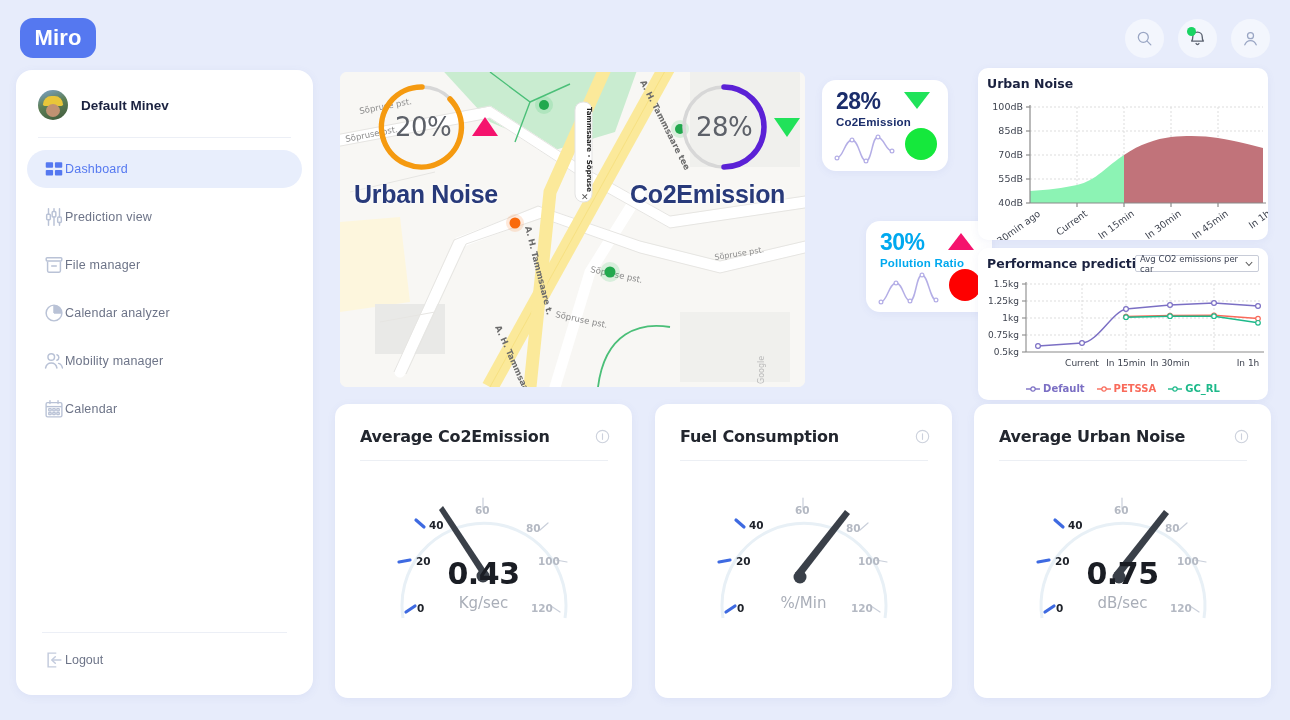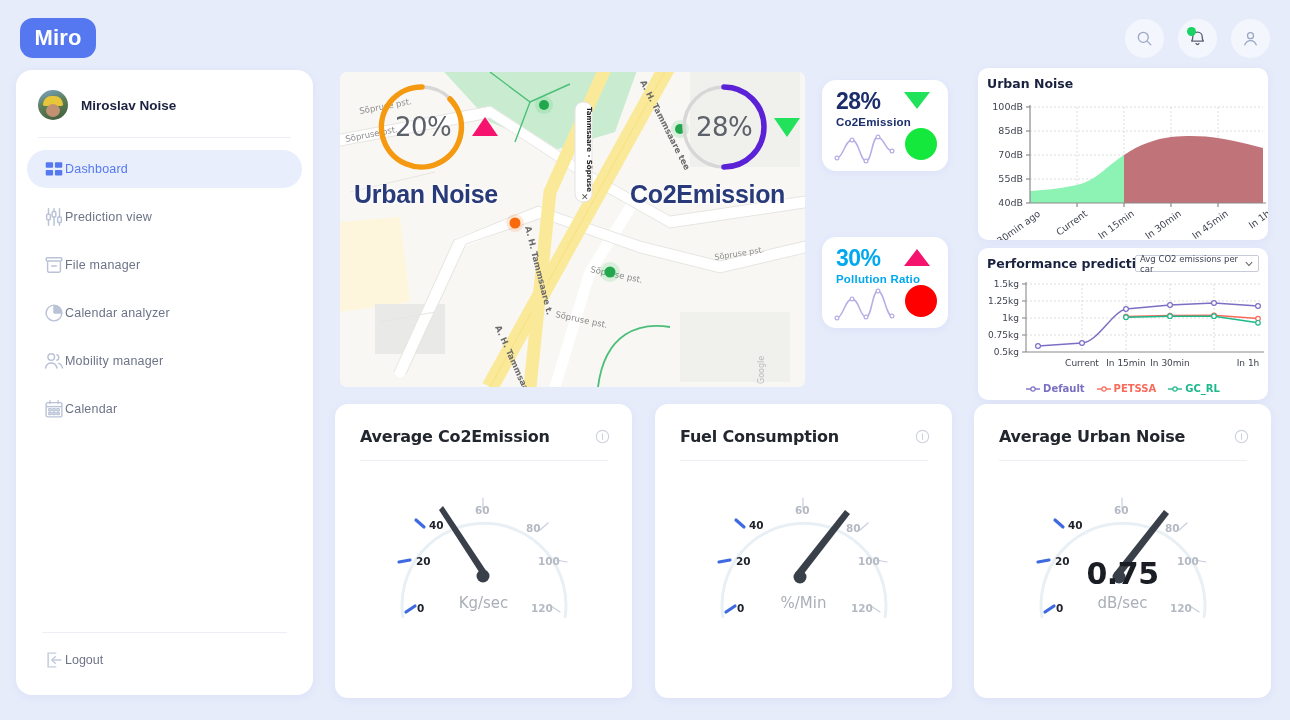--- a/index.html
+++ b/index.html
@@ -91,21 +91,21 @@
   .tri { position: absolute; width: 0; height: 0; }
   .tri-up { border-left: 13px solid transparent; border-right: 13px solid transparent; }
 
   
   .stat {
     position: absolute; left: 822px;
     width: 126px; border-radius: 14px; background: #fff;
     box-shadow: 0 2px 9px rgba(80,100,180,.07);
   }
   .stat-1 { top: 80px; height: 91px; }
-  .stat-2 { top: 237px; height: 91px; }
+  .stat-2 { top: 221px; height: 91px; margin-left: 44px; }
   .stat-pct { position: absolute; left: 14px; top: 8px; font-size: 23px; font-weight: bold; letter-spacing: -.5px; }
   .stat-name { position: absolute; left: 14px; top: 36px; font-size: 11.5px; font-weight: bold; letter-spacing: .2px; }
   .stat-tri { position: absolute; right: 18px; top: 12px; width: 0; height: 0; }
   .stat-dot { position: absolute; right: 11px; top: 48px; width: 32px; height: 32px; border-radius: 50%; }
   .stat-spark { position: absolute; left: 12px; top: 50px; }
 
   
   .panel {
     position: absolute; left: 978px; background: #fff;
     border-radius: 10px; box-shadow: 0 2px 9px rgba(80,100,180,.07);
@@ -185,21 +185,21 @@
           <circle cx="12" cy="8.4" r="3.8"></circle>
             <path d="M4.8 20c1.3-3.7 4-5.4 7.2-5.4s5.9 1.7 7.2 5.4" stroke-linecap="round"></path>
         </svg>
       </button>
     </div>
   </div>
 
   <div class="sidebar">
     <div class="profile">
       <div class="avatar"></div>
-      <span class="profile-name">Miroslav Noise</span>
+      <span class="profile-name">Default Minev</span>
     </div>
     <div class="divider"></div>
 
     <div class="nav">
 
       <div class="nav-item active">
         <svg class="nav-ico" viewBox="0 0 24 24">
           <rect x="3" y="4.5" width="8" height="6" rx="1" fill="#5578f0"></rect>
           <rect x="13" y="4.5" width="8" height="6" rx="1" fill="#5578f0"></rect>
           <rect x="3" y="13" width="8" height="6" rx="1" fill="#5578f0"></rect>
@@ -555,20 +555,21 @@
           <text x="94" y="63" fill="#20242c">40</text>
           <text x="140" y="48" fill="#b4b9c3">60</text>
           <text x="191" y="66" fill="#b4b9c3">80</text>
           <text x="203" y="99" fill="#b4b9c3">100</text>
           <text x="196" y="146" fill="#b4b9c3">120</text>
         </g>
         <path d="M148 112 L152 106 L108 40 L104 44 Z" fill="#3a4049"></path>
         <circle cx="148" cy="110" r="6.5" fill="#3a4049"></circle>
       </svg>
     </div>
+    <span class="gauge-val">0.43</span>
     <span class="gauge-unit">Kg/sec</span>
   </div>
 
   <div class="gcard gcard-2">
     <span class="gcard-title">Fuel Consumption</span>
     <svg class="gcard-info" width="15" height="15" viewBox="0 0 16 16" fill="none" stroke="#cdd2dd" stroke-width="1.2">
       <circle cx="8" cy="8" r="6.6"></circle>
         <line x1="8" y1="5.2" x2="8" y2="11" stroke-linecap="round"></line>
     </svg>
     <div class="gcard-div"></div>

